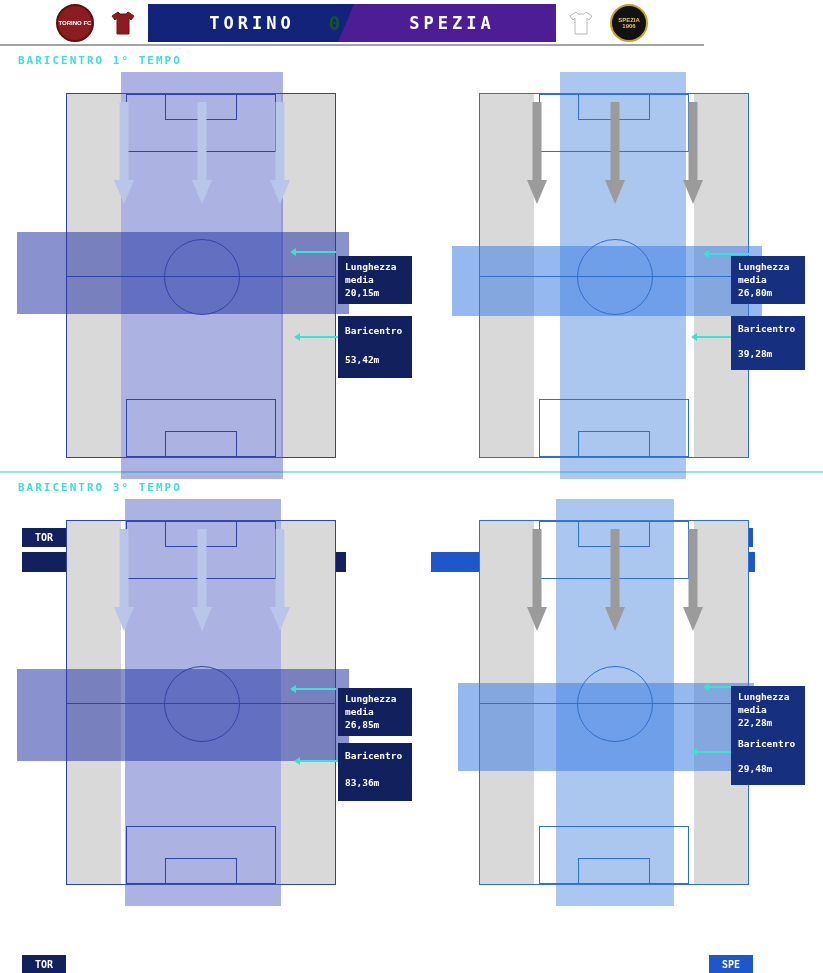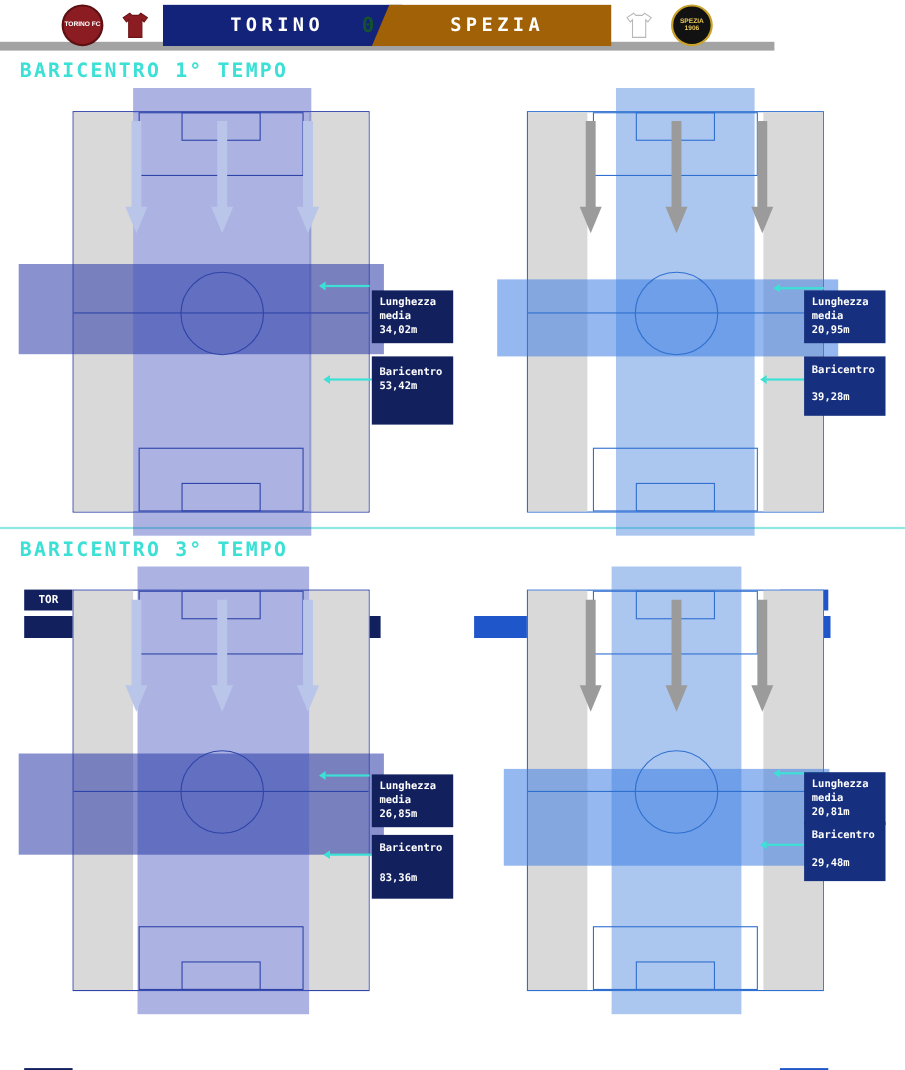--- a/index.html
+++ b/index.html
@@ -14,21 +14,21 @@
     overflow: hidden;
     position: relative;
   }
 
   
   .header {
     position: relative;
     width: 704px;
     height: 46px;
     background: #ffffff;
-    border-bottom: 8px solid #a3a3a3;
+    border-bottom: 2px solid #a3a3a3;
     box-sizing: border-box;
   }
   .crest {
     position: absolute;
     top: 4px;
     width: 38px;
     height: 38px;
   }
   .crest-home { left: 56px; }
   .crest-away { right: 56px; }
@@ -88,42 +88,42 @@
     left: 148px;
     width: 218px;
     background: #13237a;
     clip-path: polygon(0 0, 100% 0, calc(100% - 16px) 100%, 0 100%);
     padding-right: 10px;
     box-sizing: border-box;
   }
   .team-plate-away {
     right: 148px;
     width: 218px;
-    background: #a16207;
+    background: #4c1d95;
     clip-path: polygon(16px 0, 100% 0, 100% 100%, 0 100%);
     padding-left: 10px;
     box-sizing: border-box;
   }
   .score {
     position: absolute;
     left: 0; right: 0; top: 4px;
     height: 38px;
     display: flex;
     align-items: center;
     justify-content: center;
     font-size: 19px;
     font-weight: bold;
     color: #14532d;
     letter-spacing: 4px;
   }
 
   
   .section-title {
     color: #3ce0d5;
-    font-size: 18px;
+    font-size: 11px;
     letter-spacing: 2px;
     font-weight: bold;
     padding: 8px 0 4px 18px;
   }
   .section-rule {
     height: 2px;
     background: #8fe8e2;
     width: 823px;
   }
 
@@ -367,27 +367,27 @@
         <svg width="22" height="105" viewBox="0 0 22 105">
             <path d="M11 0 L11 82" stroke="#b9c6ea" stroke-width="9" fill="none"></path>
             <path d="M1 78 L21 78 L11 102 Z" fill="#b9c6ea"></path>
           </svg>
       </div>
     </div>
 
     <div class="tick" style="left:296px; top:180px; width:40px;"></div>
     <div class="label-box" style="left:338px; top:185px; width:74px;">
       <div>Lunghezza</div>
-      <div>media 34,02m</div>
+      <div>media 20,15m</div>
     </div>
 
     <div class="tick" style="left:300px; top:265px; width:38px;"></div>
     <div class="label-box" style="left:338px; top:245px; width:74px; height:62px;">
       <div style="margin-top:4px;">Baricentro</div>
-      <div style="">53,42m</div>
+      <div style="margin-top:16px;">53,42m</div>
     </div>
 
     <div class="team-tag" style="left:22px; top:457px;">TOR</div>
     <div class="bottom-bar" style="left:22px; top:481px; width:324px;">Larghezza Media 40,99m</div>
   </div>
 
   <div class="pitch-wrap pitch-right">
     <div class="pitch away">
       <div class="side-col left"></div>
       <div class="side-col right"></div>
@@ -418,21 +418,21 @@
         <svg width="22" height="105" viewBox="0 0 22 105">
             <path d="M11 0 L11 82" stroke="#9b9b9b" stroke-width="9" fill="none"></path>
             <path d="M1 78 L21 78 L11 102 Z" fill="#9b9b9b"></path>
           </svg>
       </div>
     </div>
 
     <div class="tick" style="left:296px; top:182px; width:40px;"></div>
     <div class="label-box away" style="left:318px; top:185px; width:74px;">
       <div>Lunghezza</div>
-      <div>media 20,95m</div>
+      <div>media 26,80m</div>
     </div>
 
     <div class="tick" style="left:284px; top:265px; width:34px;"></div>
     <div class="label-box away" style="left:318px; top:245px; width:74px; height:54px;">
       <div style="margin-top:2px;">Baricentro</div>
       <div style="margin-top:12px;">39,28m</div>
     </div>
 
     <div class="team-tag away" style="left:296px; top:457px;">SPE</div>
     <div class="bottom-bar away" style="left:18px; top:481px; width:324px;">Larghezza Media 31,97m</div>
@@ -527,21 +527,21 @@
         <svg width="22" height="105" viewBox="0 0 22 105">
             <path d="M11 0 L11 82" stroke="#9b9b9b" stroke-width="9" fill="none"></path>
             <path d="M1 78 L21 78 L11 102 Z" fill="#9b9b9b"></path>
           </svg>
       </div>
     </div>
 
     <div class="tick" style="left:296px; top:188px; width:40px;"></div>
     <div class="label-box away" style="left:318px; top:188px; width:74px;">
       <div>Lunghezza</div>
-      <div>media 20,81m</div>
+      <div>media 22,28m</div>
     </div>
 
     <div class="tick" style="left:284px; top:253px; width:34px;"></div>
     <div class="label-box away" style="left:318px; top:233px; width:74px; height:54px;">
       <div style="margin-top:2px;">Baricentro</div>
       <div style="margin-top:12px;">29,48m</div>
     </div>
 
     <div class="team-tag away" style="left:296px; top:457px;">SPE</div>
 

